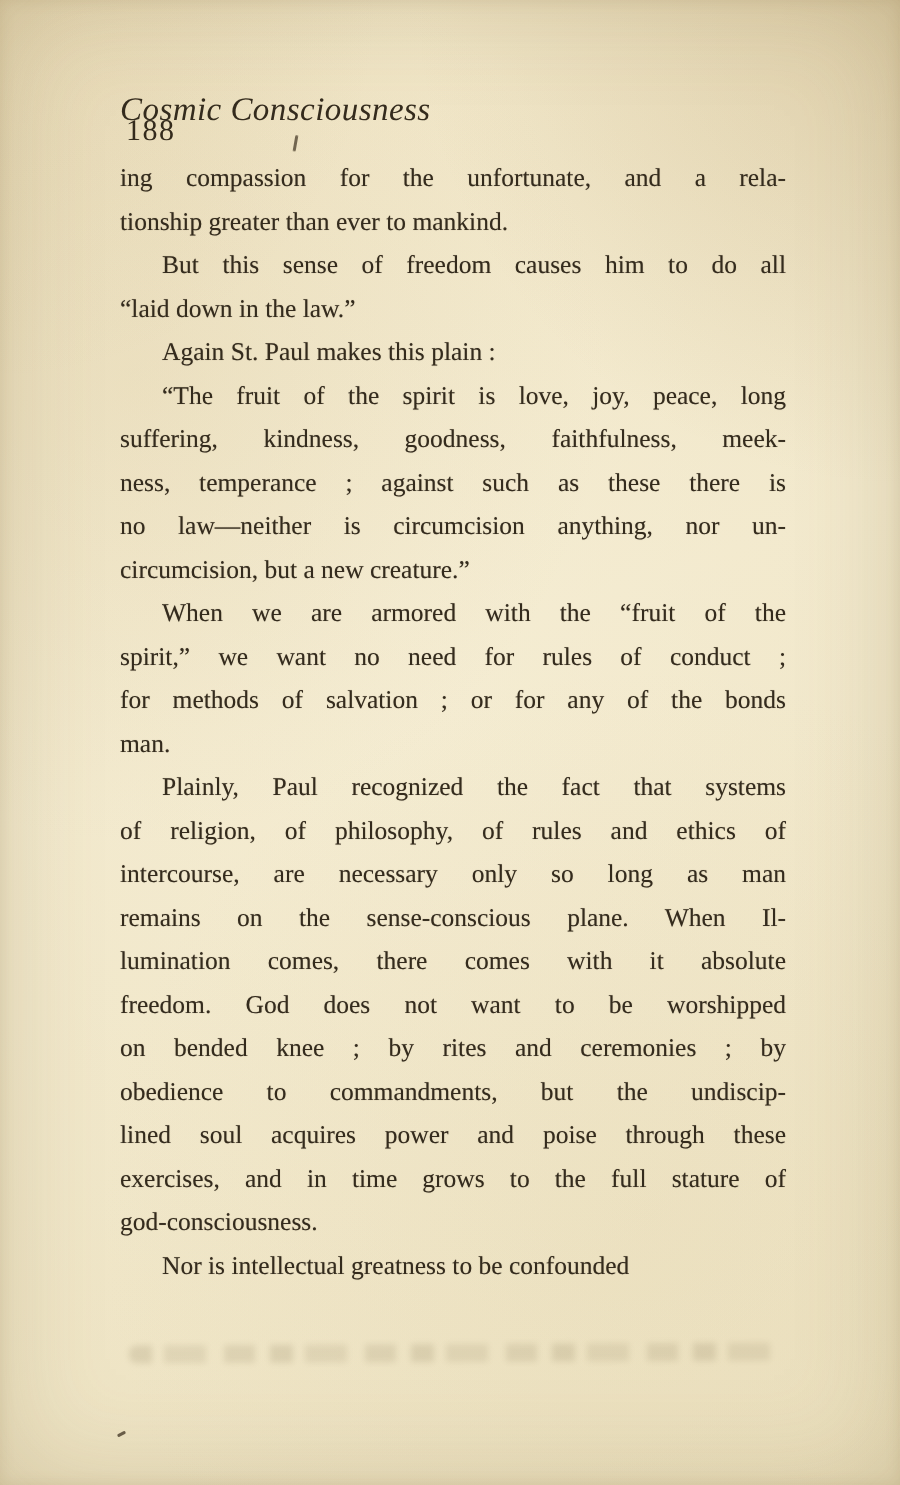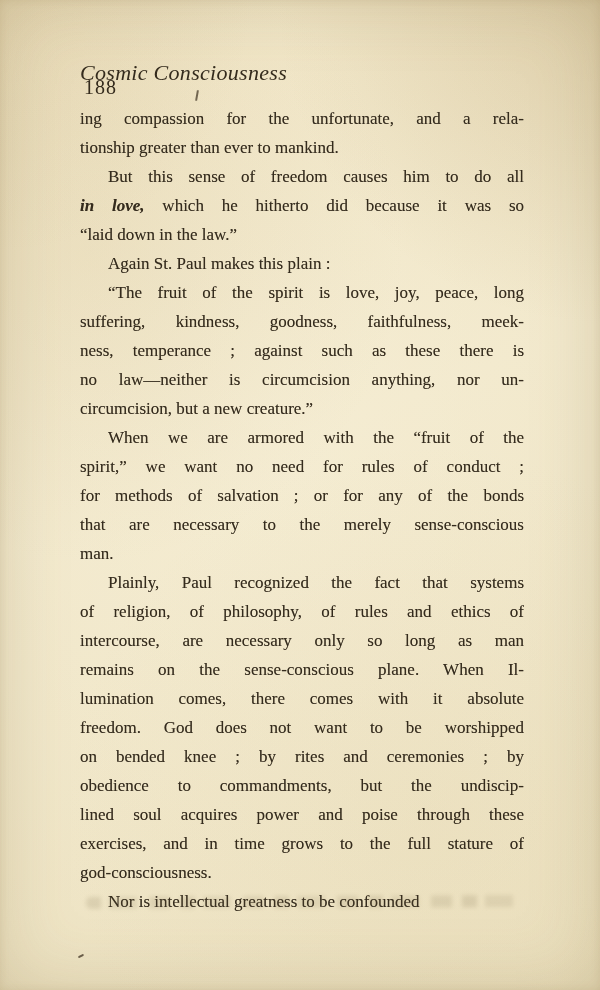--- a/index.html
+++ b/index.html
@@ -129,38 +129,36 @@
       <span class="page-number">188</span>
       <span class="running-title">Cosmic Consciousness</span>
     </div>
     <div class="page-body">
         <div class="paragraph">
           <div class="text-line"><span>ing compassion for the unfortunate, and a rela-</span></div>
           <div class="text-line last-line"><span>tionship greater than ever to mankind.</span></div>
         </div>
         <div class="paragraph">
           <div class="text-line indent"><span>But this sense of freedom causes him to do all</span></div>
-          <div class="text-line"><span class="seg-bold-italic">in love,</span><span> which he hitherto did because it was so</span></div>
           <div class="text-line last-line"><span>“laid down in the law.”</span></div>
         </div>
         <div class="paragraph">
           <div class="text-line last-line indent"><span>Again St. Paul makes this plain :</span></div>
         </div>
         <div class="paragraph">
           <div class="text-line indent"><span>“The fruit of the spirit is love, joy, peace, long</span></div>
           <div class="text-line"><span>suffering, kindness, goodness, faithfulness, meek-</span></div>
           <div class="text-line"><span>ness, temperance ; against such as these there is</span></div>
           <div class="text-line"><span>no law—neither is circumcision anything, nor un-</span></div>
           <div class="text-line last-line"><span>circumcision, but a new creature.”</span></div>
         </div>
         <div class="paragraph">
           <div class="text-line indent"><span>When we are armored with the “fruit of the</span></div>
           <div class="text-line"><span>spirit,” we want no need for rules of conduct ;</span></div>
           <div class="text-line"><span>for methods of salvation ; or for any of the bonds</span></div>
-          <div class="text-line"><span>that are necessary to the merely sense-conscious</span></div>
           <div class="text-line last-line"><span>man.</span></div>
         </div>
         <div class="paragraph">
           <div class="text-line indent"><span>Plainly, Paul recognized the fact that systems</span></div>
           <div class="text-line"><span>of religion, of philosophy, of rules and ethics of</span></div>
           <div class="text-line"><span>intercourse, are necessary only so long as man</span></div>
           <div class="text-line"><span>remains on the sense-conscious plane.  When Il-</span></div>
           <div class="text-line"><span>lumination comes, there comes with it absolute</span></div>
           <div class="text-line"><span>freedom.  God does not want to be worshipped</span></div>
           <div class="text-line"><span>on bended knee ; by rites and ceremonies ; by</span></div>

